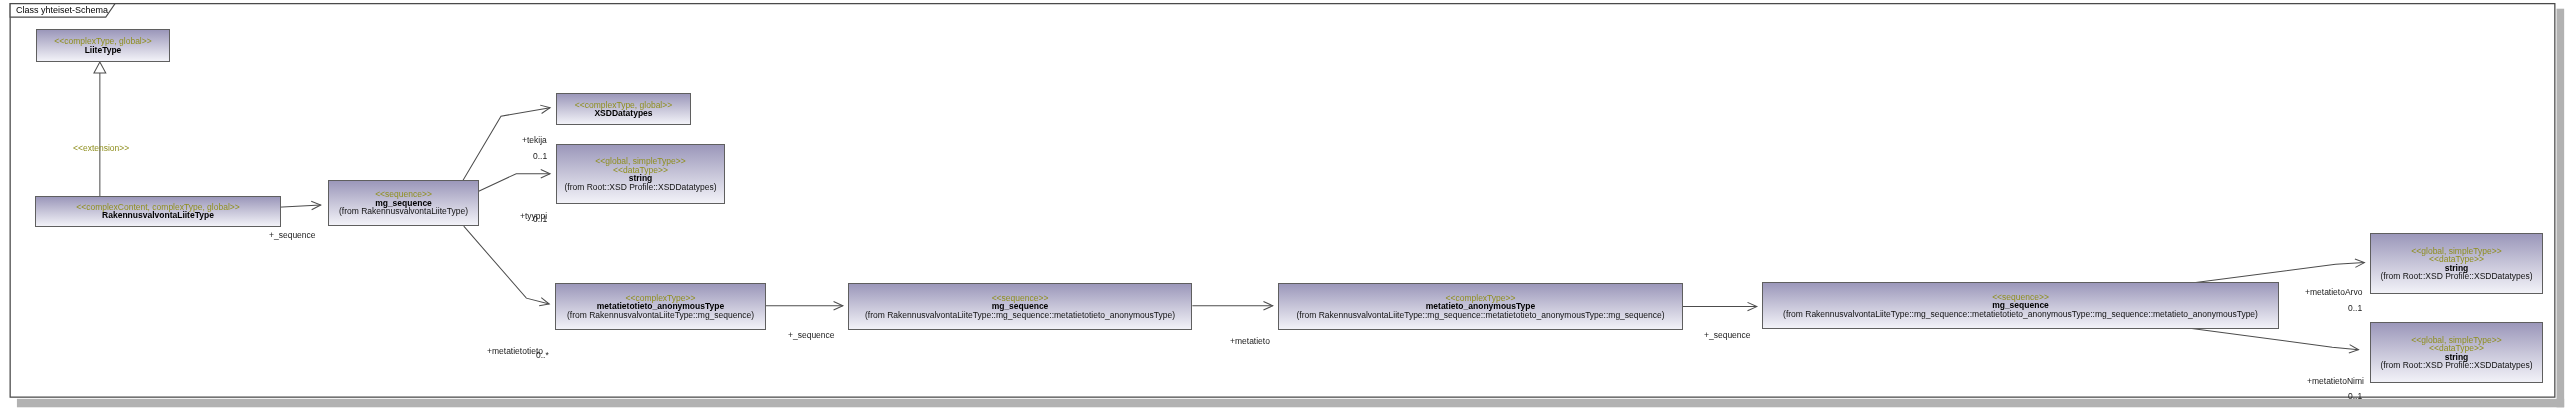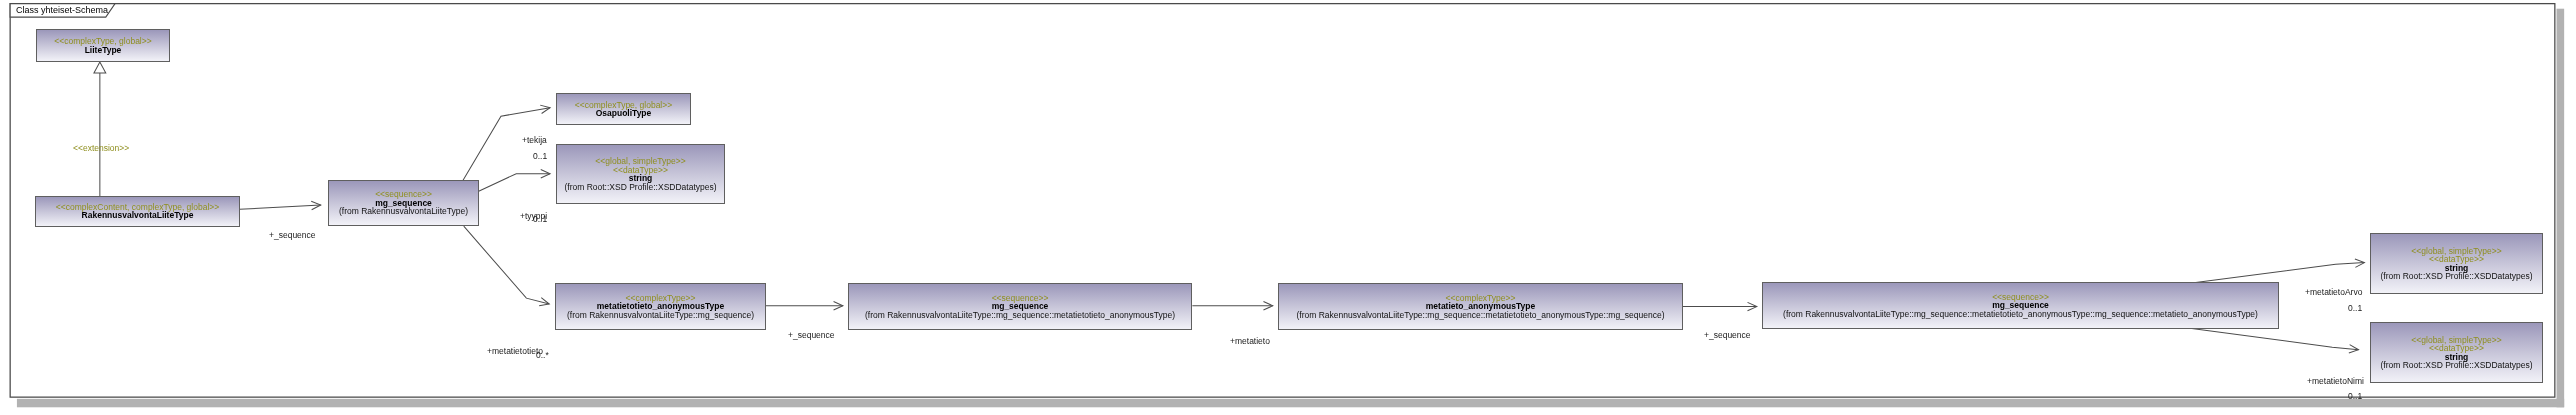--- a/index.html
+++ b/index.html
@@ -84,34 +84,34 @@
     <path d="M2590,388 L2756,410 L2787,413" marker-end="url(#openArrow)" class="edge-stroke"></path>
   </svg>
 
   <div class="tab-label">Class yhteiset-Schema</div>
 
   <div class="node" style="left:36px;top:29px;width:134px;height:33px">
     <span class="st">&lt;&lt;complexType, global&gt;&gt;</span>
     <span class="nm">LiiteType</span>
   </div>
 
-  <div class="node" style="left:35px;top:196px;width:205px;height:30.5px">
+  <div class="node" style="left:35px;top:196px;width:246px;height:30.5px">
     <span class="st">&lt;&lt;complexContent, complexType, global&gt;&gt;</span>
     <span class="nm">RakennusvalvontaLiiteType</span>
   </div>
 
   <div class="node" style="left:328px;top:180px;width:151px;height:46px">
     <span class="st">&lt;&lt;sequence&gt;&gt;</span>
     <span class="nm">mg_sequence</span>
     <span class="fr">(from RakennusvalvontaLiiteType)</span>
   </div>
 
   <div class="node" style="left:556px;top:93px;width:135px;height:32px">
     <span class="st">&lt;&lt;complexType, global&gt;&gt;</span>
-    <span class="nm">OsapuoliType</span>
+    <span class="nm">XSDDatatypes</span>
   </div>
 
   <div class="node" style="left:556px;top:144px;width:169px;height:60px">
     <span class="st">&lt;&lt;global, simpleType&gt;&gt;</span>
     <span class="st">&lt;&lt;dataType&gt;&gt;</span>
     <span class="nm">string</span>
     <span class="fr">(from Root::XSD Profile::XSDDatatypes)</span>
   </div>
 
   <div class="node" style="left:555px;top:283px;width:211px;height:47px">

